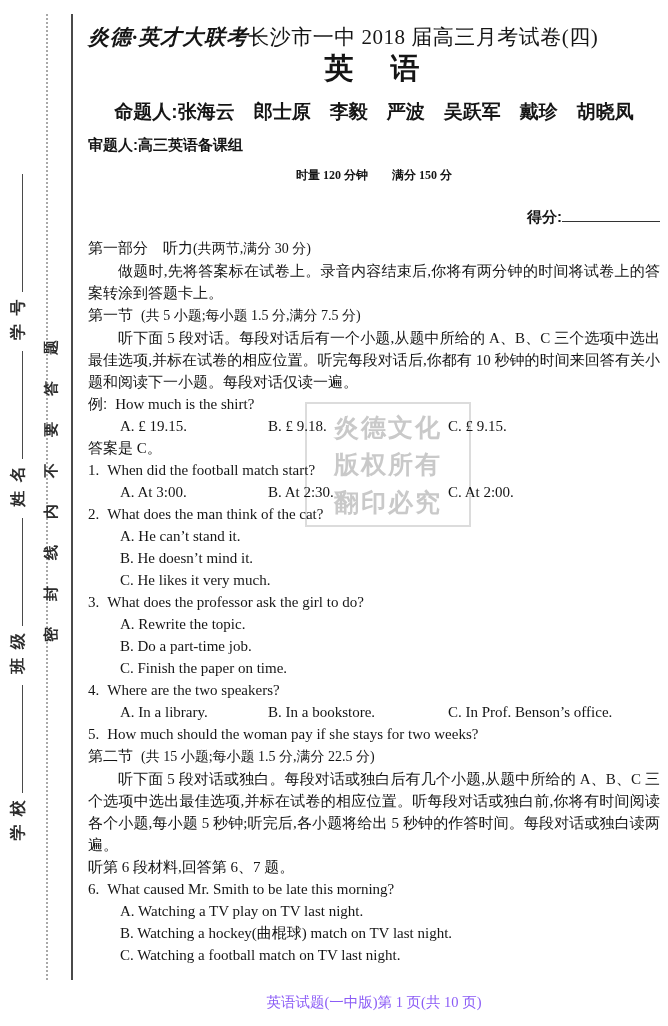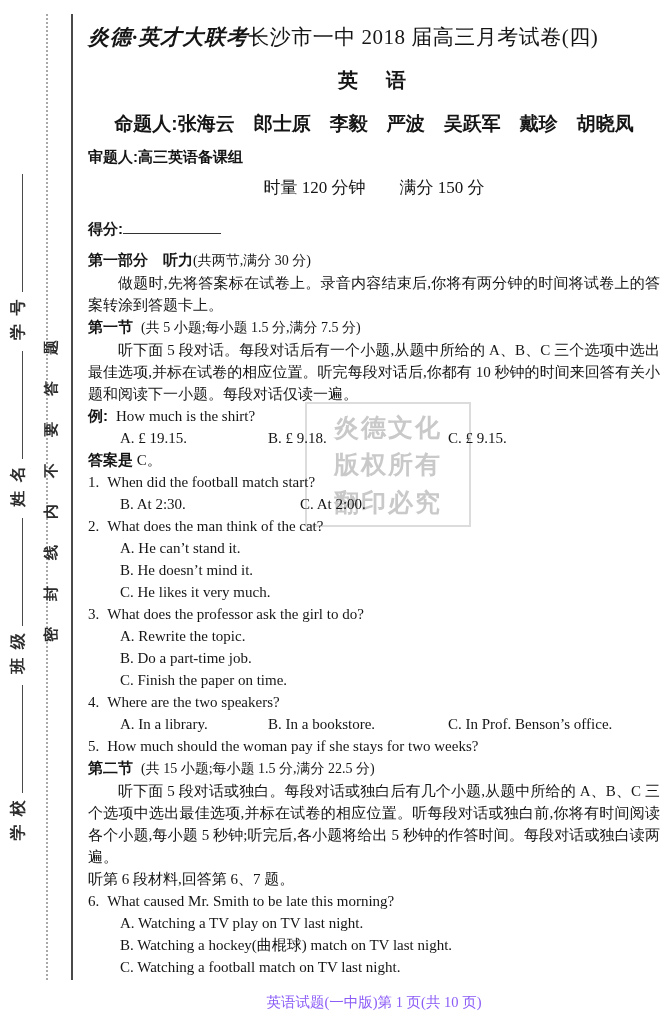--- a/index.html
+++ b/index.html
@@ -42,36 +42,36 @@
     padding:4px 0;
   }
   .watermark .wm-line {
     font-family:"Liberation Sans","DejaVu Sans",sans-serif;
     font-size:25px; font-weight:700; color:#c9c9c9; letter-spacing:2px; line-height:34px;
   }
 
   
   .content { position:absolute; left:88px; top:22px; width:572px; z-index:2; }
 
-  .hei { font-family:"Liberation Sans","DejaVu Sans",sans-serif; font-weight:700; }
+  .hei { font-family:"Liberation Sans","DejaVu Sans",sans-serif; font-weight:400; }
 
   .exam-title { text-align:left; font-size:21px; line-height:30px; white-space:nowrap; }
   .title-calli { font-weight:700; font-style:italic; letter-spacing:1px; }
   .title-rest  { font-weight:500; letter-spacing:0.5px; }
 
-  .subject { margin-top:12px; text-align:center; font-size:20px; line-height:32px;
+  .subject { text-align:center; font-size:29px; line-height:32px;
              font-family:"Liberation Sans","DejaVu Sans",sans-serif; font-weight:700; letter-spacing:4px; }
 
   .setters   { margin-top:18px; text-align:center; font-size:19px; line-height:19px;
                font-family:"Liberation Sans","DejaVu Sans",sans-serif; font-weight:700; }
   .reviewers { margin-top:14px; text-align:left; font-size:15px; line-height:19px;
                font-family:"Liberation Sans","DejaVu Sans",sans-serif; font-weight:700; }
-  .duration  { margin-top:12px; text-align:center; font-size:17px; line-height:19px; }
-
-  .score-row { margin-top:22px; font-size:15px; line-height:20px;
+  .duration  { margin-top:12px; text-align:center; font-size:12px; line-height:19px;font-weight:bold; }
+
+  .score-row { margin-top:22px; text-align:right; font-size:15px; line-height:20px;
                font-family:"Liberation Sans","DejaVu Sans",sans-serif; font-weight:700; }
   .score-blank { display:inline-block; width:98px; height:14px; border-bottom:1.5px solid #333; }
 
   .body-block { margin-top:10px; font-size:15px; }
   .line { line-height:22px; }
   .para { line-height:22px; text-align:justify; text-indent:2em; }
   .para.noindent { text-indent:0; }
   .kai  { font-size:14px; }
   .note-gap { margin-left:8px;margin-top:12px; }
 
@@ -143,20 +143,21 @@
         <span class="optC">C. £ 9.15.</span>
       </div>
       <div class="line">
         <span class="hei">答案是</span><span> C。</span>
       </div>
 
       <div class="q-line">
         <span class="q-num">1.</span><span>When did the football match start?</span>
       </div>
       <div class="opt-row">
+        <span class="optA">A. At 3:00.</span>
         <span class="optB">B. At 2:30.</span>
         <span class="optC">C. At 2:00.</span>
       </div>
 
       <div class="q-line">
         <span class="q-num">2.</span><span>What does the man think of the cat?</span>
       </div>
       <div class="opt-stacked">A. He can’t stand it.</div>
       <div class="opt-stacked">B. He doesn’t mind it.</div>
       <div class="opt-stacked">C. He likes it very much.</div>

